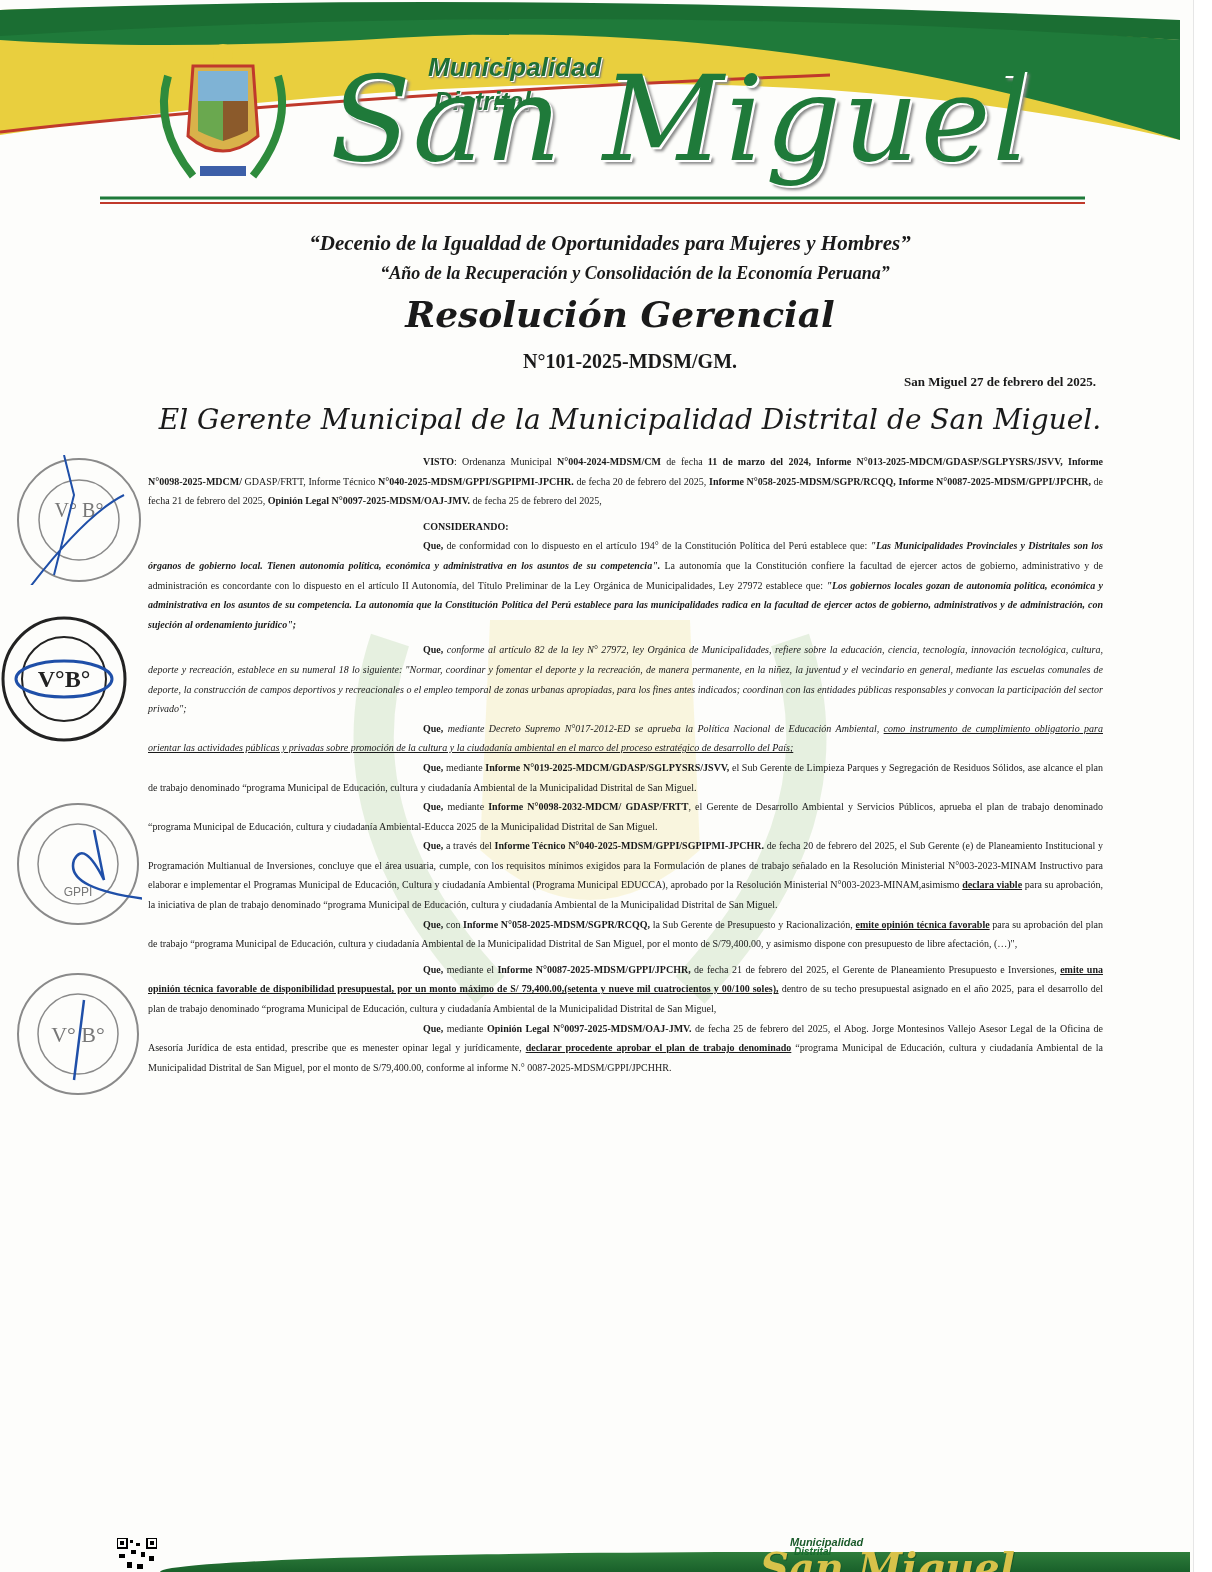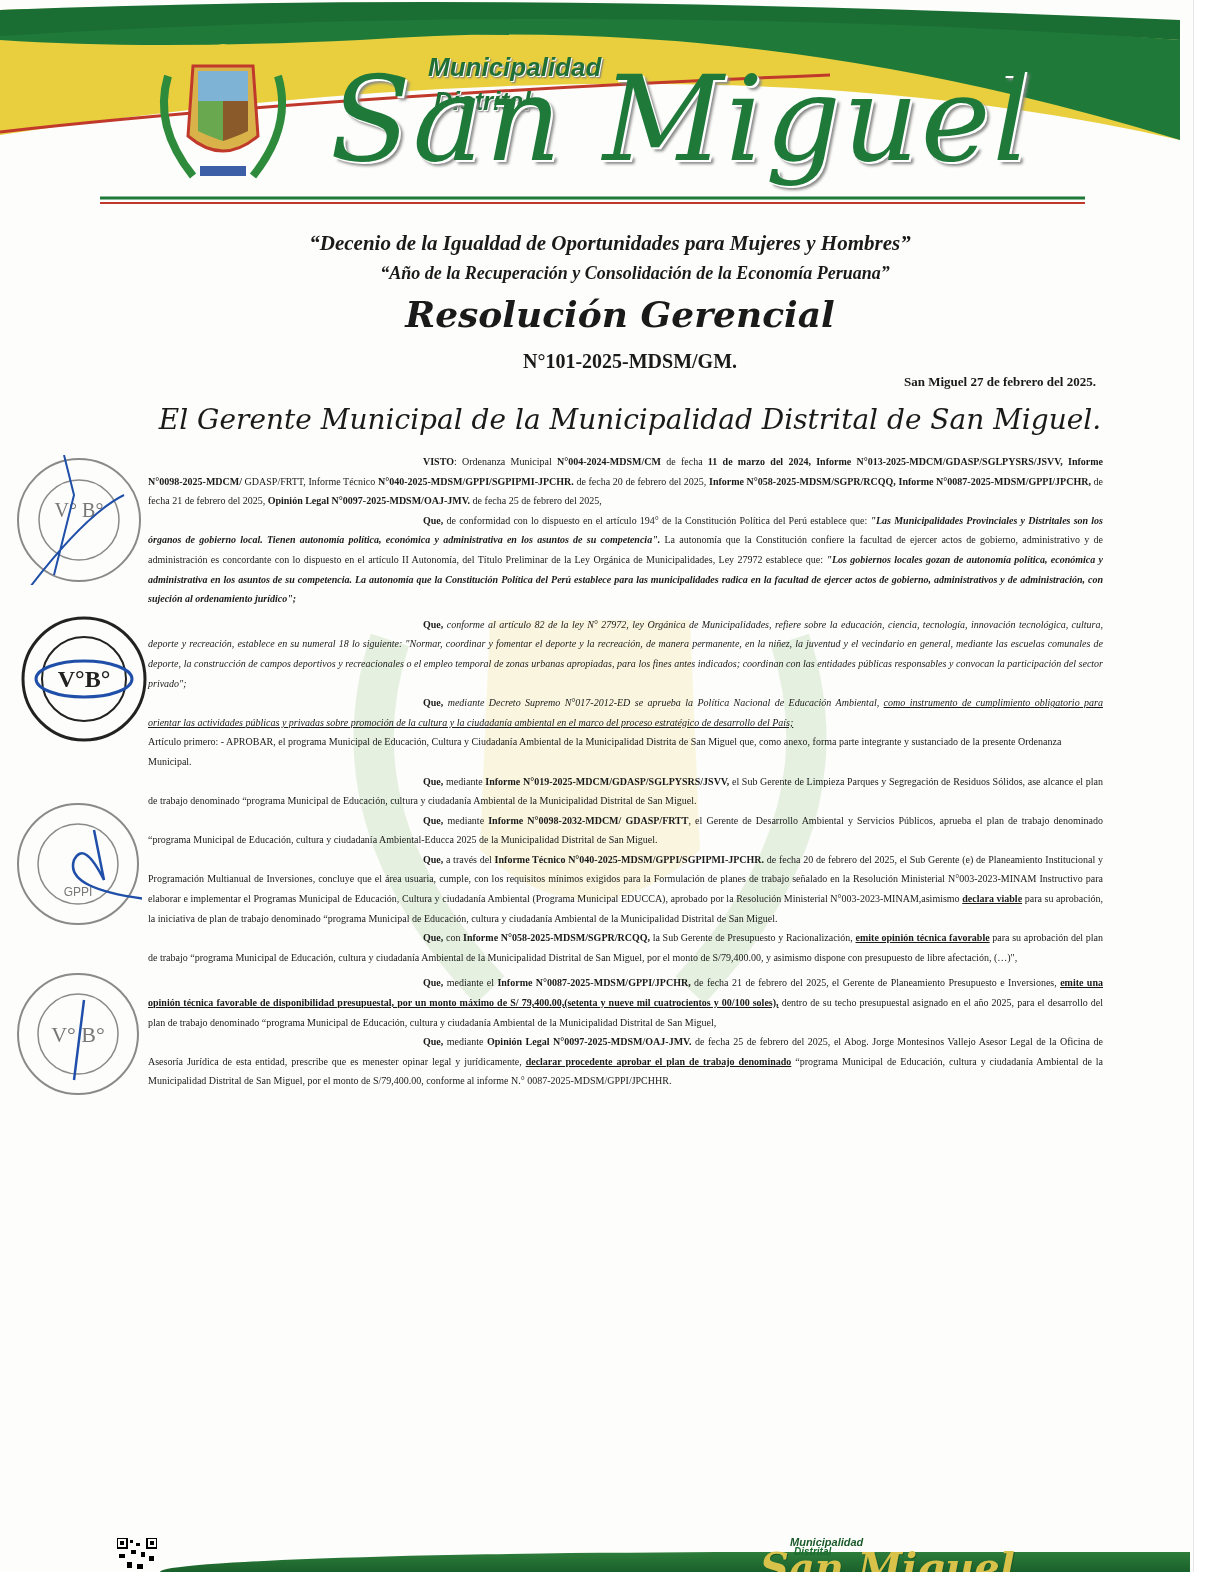--- a/index.html
+++ b/index.html
@@ -101,29 +101,29 @@
 <div class="motto1">“Decenio de la Igualdad de Oportunidades para Mujeres y Hombres”</div>
 <div class="motto2">“Año de la Recuperación y Consolidación de la Economía Peruana”</div>
 <div class="doc-type">Resolución Gerencial</div>
 <div class="doc-number">N°101-2025-MDSM/GM.</div>
 <div class="doc-date">San Miguel 27 de febrero del 2025.</div>
 <div class="issuer">El Gerente Municipal de la Municipalidad Distrital de San Miguel.</div>
 
 <div class="body-text">
   <p class="indent"><span class="b">VISTO</span><span>: Ordenanza Municipal </span><span class="b">N°004-2024-MDSM/CM</span><span> de fecha </span><span class="b">11 de marzo del 2024,</span> <span class="b">Informe N°013-2025-MDCM/GDASP/SGLPYSRS/JSVV, Informe N°0098-2025-MDCM/</span><span> GDASP/FRTT, Informe Técnico </span><span class="b">N°040-2025-MDSM/GPPI/SGPIPMI-JPCHR.</span><span> de fecha 20 de febrero del 2025, </span><span class="b">Informe N°058-2025-MDSM/SGPR/RCQQ, Informe N°0087-2025-MDSM/GPPI/JPCHR,</span><span> de fecha 21 de febrero del 2025, </span><span class="b">Opinión Legal N°0097-2025-MDSM/OAJ-JMV.</span><span> de fecha 25 de febrero del 2025,</span></p>
 
+  <p class="indent gap b">CONSIDERANDO:</p>
 
   <p class="indent"><span class="b">Que,</span><span> de conformidad con lo dispuesto en el artículo 194° de la Constitución Política del Perú establece que: </span><span class="bi">"Las Municipalidades Provinciales y Distritales son los órganos de gobierno local. Tienen autonomía política, económica y administrativa en los asuntos de su competencia".</span><span> La autonomía que la Constitución confiere la facultad de ejercer actos de gobierno, administrativo y de administración es concordante con lo dispuesto en el artículo II Autonomía, del Título Preliminar de la Ley Orgánica de Municipalidades, Ley 27972 establece que: </span><span class="bi">"Los gobiernos locales gozan de autonomía política, económica y administrativa en los asuntos de su competencia. La autonomía que la Constitución Política del Perú establece para las municipalidades radica en la facultad de ejercer actos de gobierno, administrativos y de administración, con sujeción al ordenamiento jurídico";</span></p>
 
   <p class="indent gap i"><span class="b" style="font-style:normal">Que,</span><span> conforme al artículo 82 de la ley N° 27972, ley Orgánica de Municipalidades, refiere sobre la educación, ciencia, tecnología, innovación tecnológica, cultura, deporte y recreación, establece en su numeral 18 lo siguiente: "Normar, coordinar y fomentar el deporte y la recreación, de manera permanente, en la niñez, la juventud y el vecindario en general, mediante las escuelas comunales de deporte, la construcción de campos deportivos y recreacionales o el empleo temporal de zonas urbanas apropiadas, para los fines antes indicados; coordinan con las entidades públicas responsables y convocan la participación del sector privado";</span></p>
 
   <p class="indent i"><span class="b" style="font-style:normal">Que,</span><span> mediante Decreto Supremo N°017-2012-ED se aprueba la Política Nacional de Educación Ambiental, </span><span class="u">como instrumento de cumplimiento obligatorio para orientar las actividades públicas y privadas sobre promoción de la cultura y la ciudadanía ambiental en el marco del proceso estratégico de desarrollo del País;</span></p>
 
 
-  <p style="text-align:left">Artículo primero: - APROBAR, el programa Municipal de Educación, Cultura y Ciudadanía Ambiental de la Municipalidad Distrita de San Miguel que, como anexo, forma parte integrante y sustanciado de la presente Ordenanza Municipal.</p>
 
   <p class="indent"><span class="b">Que,</span><span> mediante </span><span class="b">Informe N°019-2025-MDCM/GDASP/SGLPYSRS/JSVV,</span><span> el Sub Gerente de Limpieza Parques y Segregación de Residuos Sólidos, ase alcance el plan de trabajo denominado “programa Municipal de Educación, cultura y ciudadanía Ambiental de la Municipalidad Distrital de San Miguel.</span></p>
 
   <p class="indent"><span class="b">Que,</span><span> mediante </span><span class="b">Informe N°0098-2032-MDCM/ GDASP/FRTT</span><span>, el Gerente de Desarrollo Ambiental y Servicios Públicos, aprueba el plan de trabajo denominado “programa Municipal de Educación, cultura y ciudadanía Ambiental-Educca 2025 de la Municipalidad Distrital de San Miguel.</span></p>
 
   <p class="indent"><span class="b">Que,</span><span> a través del </span><span class="b">Informe Técnico N°040-2025-MDSM/GPPI/SGPIPMI-JPCHR.</span><span> de fecha 20 de febrero del 2025, el Sub Gerente (e) de Planeamiento Institucional y Programación Multianual de Inversiones, concluye que el área usuaria, cumple, con los requisitos mínimos exigidos para la Formulación de planes de trabajo señalado en la Resolución Ministerial N°003-2023-MINAM Instructivo para elaborar e implementar el Programas Municipal de Educación, Cultura y ciudadanía Ambiental (Programa Municipal EDUCCA), aprobado por la Resolución Ministerial N°003-2023-MINAM,asimismo </span><span class="b u">declara viable</span><span> para su aprobación, la iniciativa de plan de trabajo denominado “programa Municipal de Educación, cultura y ciudadanía Ambiental de la Municipalidad Distrital  de San Miguel.</span></p>
 
   <p class="indent"><span class="b">Que,</span><span> con </span><span class="b">Informe N°058-2025-MDSM/SGPR/RCQQ,</span><span> la Sub Gerente de Presupuesto y Racionalización, </span><span class="b u">emite opinión técnica favorable</span><span> para su aprobación del plan de trabajo “programa Municipal de Educación, cultura y ciudadanía Ambiental de la Municipalidad Distrital de San Miguel, por el monto de S/79,400.00, y asimismo dispone con presupuesto de libre afectación, (…)",</span></p>
 
   <p class="indent gap"><span class="b">Que,</span><span> mediante el </span><span class="b">Informe N°0087-2025-MDSM/GPPI/JPCHR,</span><span> de fecha 21 de febrero del 2025, el Gerente de Planeamiento Presupuesto e Inversiones, </span><span class="b u">emite una opinión técnica favorable de disponibilidad presupuestal, por un monto máximo de S/ 79,400.00,(setenta y nueve  mil cuatrocientos y 00/100 soles),</span><span> dentro de su techo presupuestal asignado en el  año 2025, para el desarrollo del plan de trabajo denominado “programa Municipal de Educación, cultura y ciudadanía Ambiental de la Municipalidad Distrital de San Miguel,</span></p>
@@ -132,21 +132,21 @@
 </div>
 
 <div class="stamp" style="left:14px;top:455px;width:130px;height:130px;">
   <svg viewBox="0 0 130 130">
     <circle cx="65" cy="65" r="61" fill="none" stroke="#8a8a8a" stroke-width="2"></circle>
     <circle cx="65" cy="65" r="40" fill="none" stroke="#8a8a8a" stroke-width="1.5"></circle>
     <text x="65" y="62" text-anchor="middle" font-size="20" fill="#777" font-family="Liberation Serif, serif">V° B°</text>
     <path d="M50,0 L60,40 L40,120 M110,40 Q70,60 10,140" stroke="#1f4fa8" stroke-width="2" fill="none"></path>
   </svg>
 </div>
-<div class="stamp" style="left:20px;top:615px;width:128px;height:128px;">
+<div class="stamp" style="left:0;top:615px;width:128px;height:128px;">
   <svg viewBox="0 0 128 128">
     <circle cx="64" cy="64" r="61" fill="none" stroke="#222" stroke-width="3"></circle>
     <circle cx="64" cy="64" r="42" fill="none" stroke="#222" stroke-width="2"></circle>
     <text x="64" y="72" text-anchor="middle" font-size="24" fill="#222" font-weight="bold" font-family="Liberation Serif, serif">V°B°</text>
     <ellipse cx="64" cy="64" rx="48" ry="18" fill="none" stroke="#1f4fa8" stroke-width="3"></ellipse>
   </svg>
 </div>
 <div class="stamp" style="left:14px;top:800px;width:128px;height:128px;">
   <svg viewBox="0 0 128 128">
     <circle cx="64" cy="64" r="60" fill="none" stroke="#8a8a8a" stroke-width="2"></circle>

